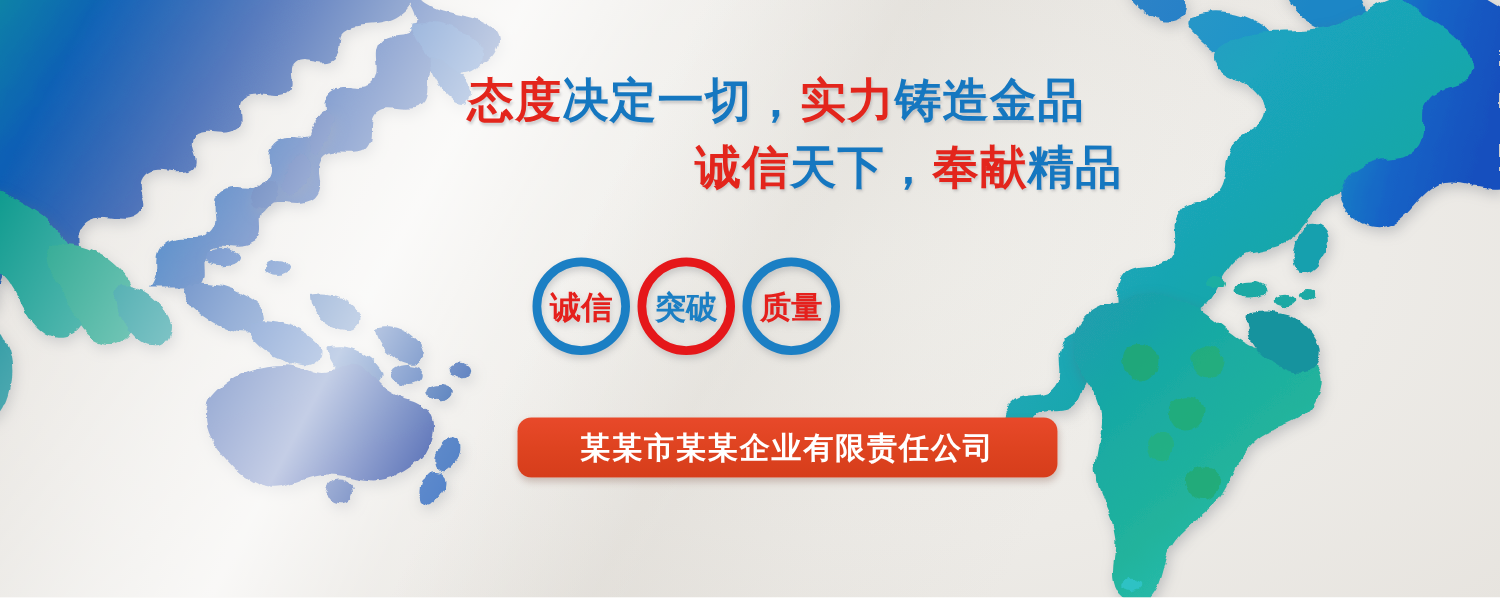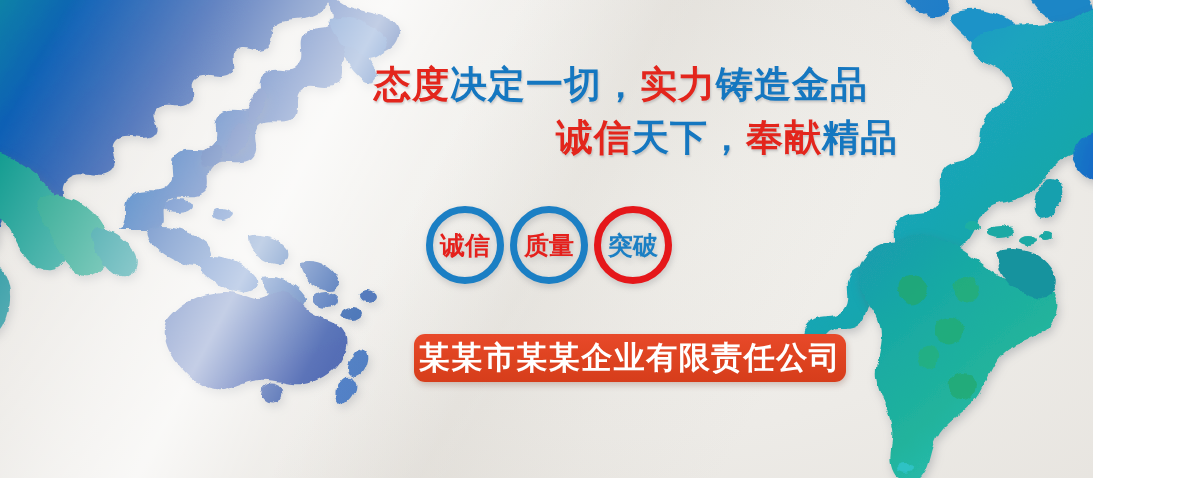--- a/index.html
+++ b/index.html
@@ -3,24 +3,24 @@
 <meta charset="utf-8">
 <style>
   html, body {
     margin: 0;
     padding: 0;
     background: #ffffff;
   }
 
   #banner {
     position: relative;
-    width: 1093px;
+    width: 1200px;
     height: 478px;
     overflow: hidden;
-    font-family: Liberation Serif, serif;
+    font-family: Liberation Mono, monospace;
     background:
       radial-gradient(ellipse 900px 520px at 58% 42%, #F2F1ED 0%, #EDEBE7 45%, #E7E4DF 78%, #E0DDD7 100%);
   }
 
   
   .sheen {
     position: absolute;
     inset: -20%;
     background: linear-gradient(118deg,
         rgba(255,255,255,0) 18%,
@@ -111,21 +111,21 @@
     height: 48px;
     border-radius: 11px;
     background: linear-gradient(180deg, #E8492A 0%, #DE4320 52%, #D63D1B 100%);
     display: flex;
     align-items: center;
     justify-content: center;
     box-shadow: 1px 3px 6px rgba(120,70,55,0.28);
   }
   .company-name {
     color: #FFFFFF;
-    font-size: 31px;
+    font-size: 24px;
     font-weight: bold;
     letter-spacing: 1.5px;
     white-space: nowrap;
   }
 </style>
 </head>
 <body>
 
 <div id="banner">
 
@@ -346,25 +346,25 @@
     </div>
     <div class="hl-line l2">
       <span class="t-red">诚信</span><span class="t-blue">天下，</span><span class="t-red">奉献</span><span class="t-blue">精品</span>
     </div>
   </div>
 
   <div class="badges">
     <div class="badge ring-blue">
       <span class="badge-label lbl-red">诚信</span>
     </div>
+    <div class="badge ring-red">
+      <span class="badge-label lbl-blue">突破</span>
+    </div>
     <div class="badge ring-blue">
       <span class="badge-label lbl-red">质量</span>
-    </div>
-    <div class="badge ring-red">
-      <span class="badge-label lbl-blue">突破</span>
     </div>
   </div>
 
   <div class="company-btn">
     <span class="company-name">某某市某某企业有限责任公司</span>
   </div>
 
 </div>
 
 </body></html>

